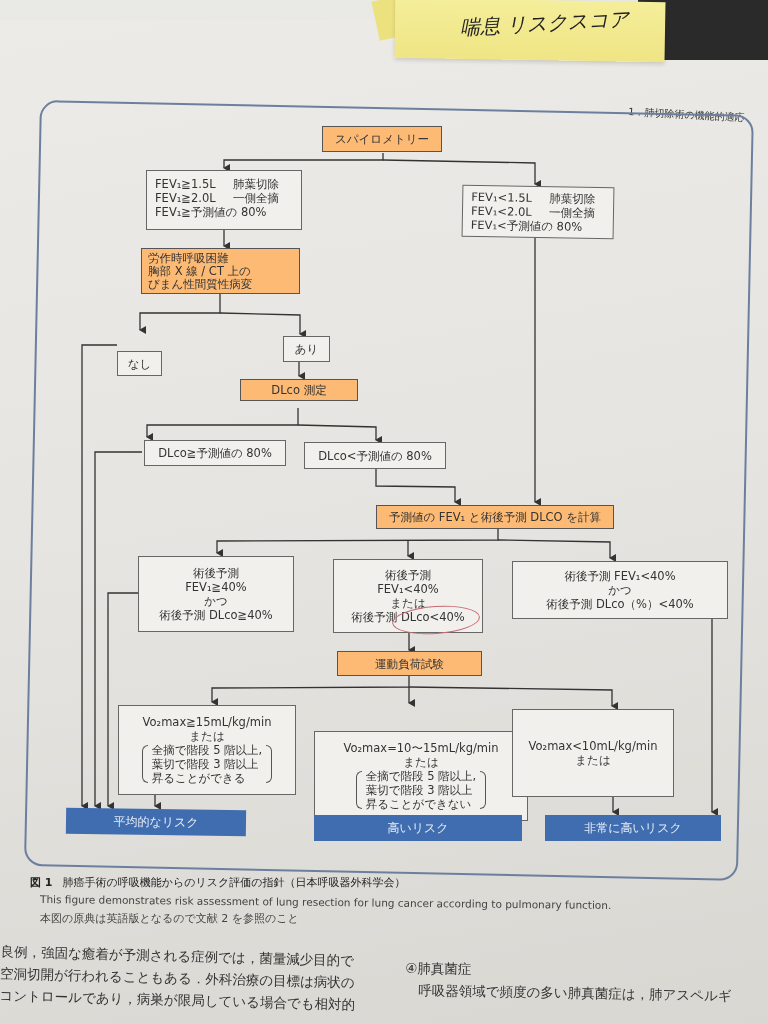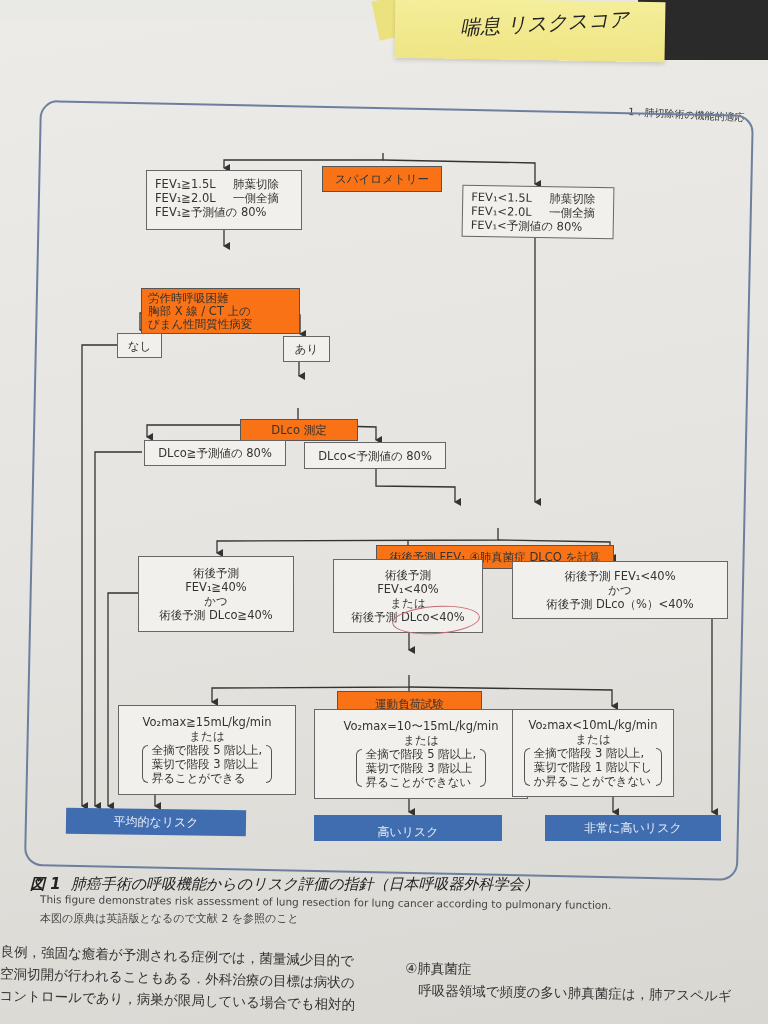--- a/index.html
+++ b/index.html
@@ -29,21 +29,21 @@
   .frame {
     position:absolute; left:40px; top:100px; width:710px; height:762px;
     border:2px solid #6d7f9e; border-radius:18px;
     transform: rotate(1.2deg); transform-origin: 0 0;
   }
 
   .box {
     position:absolute; border:1px solid #666; background:#f1f0ec;
     color:#333; font-size:11.5px; line-height:14px; box-sizing:border-box;
   }
-  .box.blue { background:#f97316; border-color:#555;margin-top:40px; }
+  .box.blue { background:#fdba74; border-color:#555; }
   .box.center { text-align:center; display:flex; align-items:center; justify-content:center; flex-direction:column; }
   .box.left { padding:6px 8px; }
   .row { display:flex; white-space:nowrap; }
   .row .c1 { width:78px; }
   .paren { display:inline-block; padding:0 10px; position:relative; text-align:left; }
   .paren:before, .paren:after {
     content:""; position:absolute; top:2px; bottom:2px; width:5px;
     border:1px solid #555;
   }
   .paren:before { left:0; border-right:none; border-radius:6px 0 0 6px; }
@@ -53,21 +53,21 @@
     position:absolute; background:#3f6db0; color:#e9eef7; font-size:12px;
     display:flex; align-items:center; justify-content:center; height:26px;
   }
   svg.lines { position:absolute; left:0; top:0; width:768px; height:1024px; pointer-events:none; }
 
   .ellipse {
     position:absolute; left:392px; top:606px; width:86px; height:26px;
     border:1.5px solid #c86a72; border-radius:50%; transform:rotate(-4deg);
   }
 
-  .caption-title { position:absolute; left:30px; top:875px; font-size:15px; color:#222; white-space:nowrap;font-style:italic; }
+  .caption-title { position:absolute; left:30px; top:875px; font-size:11px; color:#222; white-space:nowrap; }
   .caption-title .fig { font-weight:bold; margin-right:10px; }
   .caption-en { position:absolute; left:40px; top:896px; font-size:10.5px; color:#444; white-space:nowrap; transform:rotate(0.6deg); }
   .caption-ja { position:absolute; left:40px; top:911px; font-size:11px; color:#444; white-space:nowrap; }
 
   .body-left { position:absolute; left:0; top:945px; width:380px; font-size:13.5px; color:#333; line-height:22px; font-family:"DejaVu Serif", serif; transform:rotate(1.5deg); }
   .body-right { position:absolute; left:405px; top:960px; width:380px; font-size:13.5px; color:#333; line-height:22px; font-family:"DejaVu Serif", serif; transform:rotate(1deg); }
   .body-right .head { font-family:"DejaVu Sans", sans-serif; }
   .body-right .para { text-indent:1em; }
 </style>
 </head>
@@ -162,40 +162,40 @@
       <span>FEV₁&lt;予測値の 80%</span>
     </div>
 </div>
 
 <div class="box blue left" style="left:141px;top:248px;width:159px;height:46px;padding:3px 6px;line-height:13px;">
   <div>労作時呼吸困難</div>
   <div>胸部 X 線 / CT 上の</div>
   <div>びまん性間質性病変</div>
 </div>
 
-<div class="box center" style="left:117px;top:333px;width:45px;height:25px;justify-content:center;">
+<div class="box center" style="left:117px;top:351px;width:45px;height:25px;justify-content:center;">
   <span>なし</span>
 </div>
 <div class="box center" style="left:283px;top:336px;width:47px;height:26px;">
   <span>あり</span>
 </div>
 
 <div class="box blue center" style="left:240px;top:379px;width:118px;height:22px;">
   <span>DLco 測定</span>
 </div>
 
 <div class="box center" style="left:144px;top:440px;width:142px;height:26px;">
   <span>DLco≧予測値の 80%</span>
 </div>
 <div class="box center" style="left:304px;top:442px;width:142px;height:27px;">
   <span>DLco&lt;予測値の 80%</span>
 </div>
 
 <div class="box blue center" style="left:376px;top:505px;width:238px;height:24px;">
-  <span>術後予測 FEV₁ ④肺真菌症 DLCO を計算</span>
+  <span>予測値の FEV₁ と術後予測 DLCO を計算</span>
 </div>
 
 <div class="box center" style="left:138px;top:556px;width:156px;height:76px;">
   <div>術後予測</div>
   <div>FEV₁≧40%</div>
   <div>かつ</div>
   <div>術後予測 DLco≧40%</div>
 </div>
 <div class="box center" style="left:333px;top:559px;width:150px;height:74px;">
   <div>術後予測</div>
@@ -216,43 +216,38 @@
 
 <div class="box center" style="left:118px;top:705px;width:178px;height:90px;">
   <div>Vo₂max≧15mL/kg/min</div>
   <div>または</div>
   <div class="paren">
     <div>全摘で階段 5 階以上,</div>
     <div>葉切で階段 3 階以上</div>
     <div>昇ることができる</div>
   </div>
 </div>
-<div class="box center" style="left:314px;top:709px;width:214px;height:90px;">
+<div class="box center" style="left:314px;top:731px;width:214px;height:90px;">
   <div>Vo₂max=10〜15mL/kg/min</div>
   <div>または</div>
   <div class="paren">
     <div>全摘で階段 5 階以上,</div>
     <div>葉切で階段 3 階以上</div>
     <div>昇ることができない</div>
   </div>
 </div>
 <div class="box center" style="left:512px;top:709px;width:162px;height:88px;">
   <div>Vo₂max&lt;10mL/kg/min</div>
   <div>または</div>
-  <div class="paren">
-    <div>全摘で階段 3 階以上,</div>
-    <div>葉切で階段 1 階以下し</div>
-    <div>か昇ることができない</div>
-  </div>
 </div>
 
 <div class="risk" style="left:66px;top:809px;width:180px;transform:rotate(0.8deg);">
   <span>平均的なリスク</span>
 </div>
-<div class="risk" style="left:314px;top:815px;width:188px;align-items:flex-end;">
+<div class="risk" style="left:314px;top:815px;width:208px;">
   <span>高いリスク</span>
 </div>
 <div class="risk" style="left:545px;top:815px;width:176px;">
   <span>非常に高いリスク</span>
 </div>
 
 <div class="caption-title">
   <span class="fig">図 1</span><span>肺癌手術の呼吸機能からのリスク評価の指針（日本呼吸器外科学会）</span>
 </div>
 <div class="caption-en">This figure demonstrates risk assessment of lung resection for lung cancer according to pulmonary function.</div>

